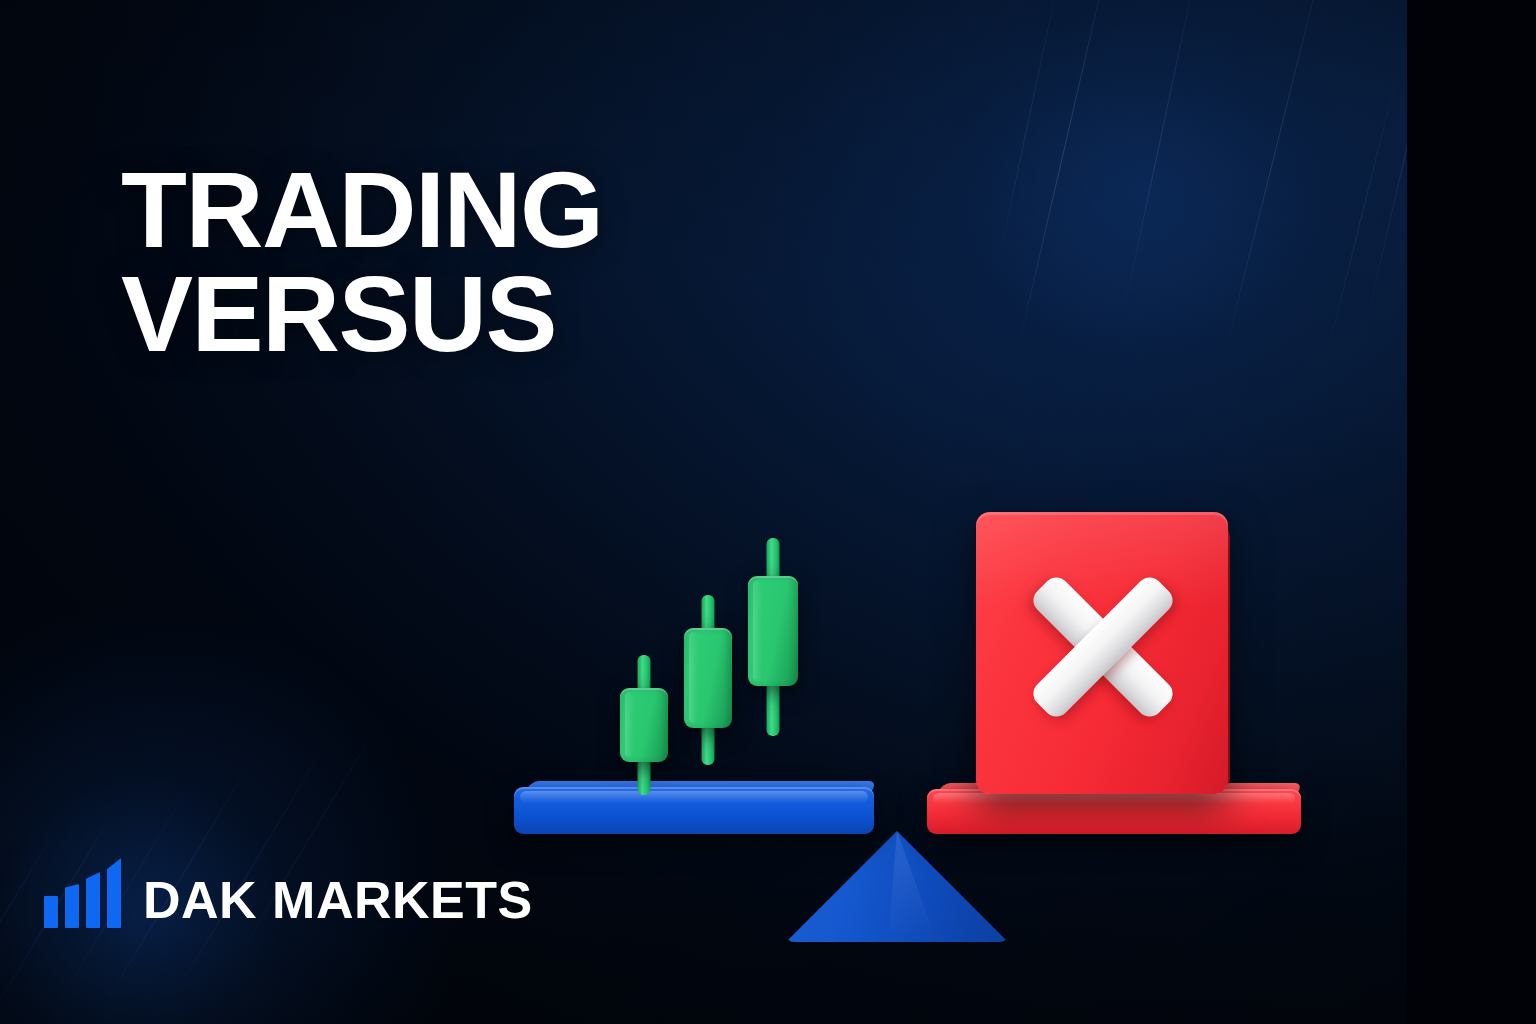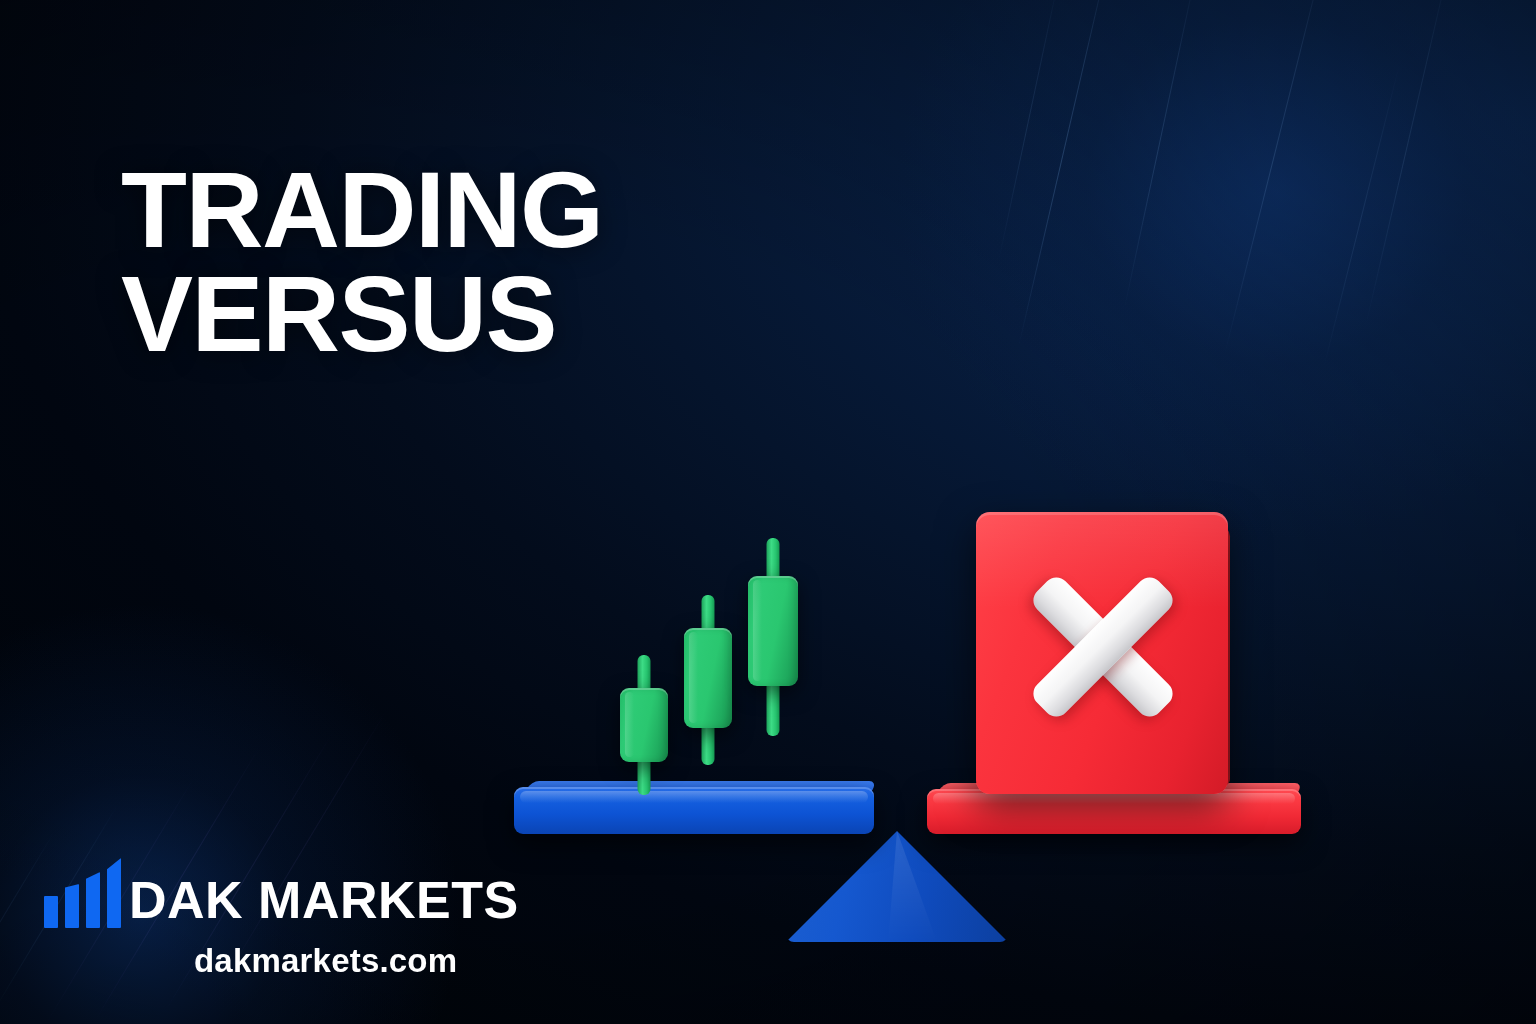--- a/index.html
+++ b/index.html
@@ -6,21 +6,21 @@
 
   html, body {
     width:1536px; height:1024px;
     overflow:hidden;
     background:#000208;
     font-family:"Liberation Sans", sans-serif;
   }
 
   #canvas {
     position:relative;
-    width:1536px; height:1024px;
+    width:1407px; height:1024px;
     overflow:hidden;
     background:#0f172a;
   }
 
   
   .bg-base {
     position:absolute; inset:0;
     background:
       radial-gradient(130% 115% at 100% 12%, #0d2f63 0%, #0a2650 17%, #071c3d 32%, #05142c 47%, #030c1c 62%, #010610 78%, #000308 100%);
   }
@@ -192,21 +192,21 @@
     margin-left:-86px; margin-top:-20px;
     background:linear-gradient(to bottom, #ffffff 0%, #f4f4f5 45%, #dcdcdf 78%, #c6c6ca 100%);
     border-radius:13px;
     box-shadow:0 5px 12px rgba(120,10,16,0.40);
   }
   .xmark span.a { transform:rotate(45deg); }
   .xmark span.b { transform:rotate(-45deg); }
 
   
   .logo-block { position:absolute; left:44px; top:866px; z-index:25; }
-  .logo-row { display:flex; align-items:flex-end; gap:8px; }
+  .logo-row { display:flex; align-items:flex-end; gap:22px; }
   .logo-bars { display:flex; align-items:flex-end; gap:7px; height:62px; }
   .logo-bars i {
     display:block; width:14px;
     background:#0f68f2;
     border-radius:1px;
   }
   .logo-bars i:nth-child(1){ height:32px; }
   .logo-bars i:nth-child(2){ height:44px; clip-path:polygon(0 8%,100% 0,100% 100%,0 100%); }
   .logo-bars i:nth-child(3){ height:56px; clip-path:polygon(0 12%,100% 0,100% 100%,0 100%); }
   .logo-bars i:nth-child(4){ height:70px; clip-path:polygon(0 16%,100% 0,100% 100%,0 100%); }
@@ -295,16 +295,15 @@
   <div class="logo-block">
     <div class="logo-row">
       <div class="logo-bars">
         <i></i>
         <i></i>
         <i></i>
         <i></i>
       </div>
       <div class="logo-name">DAK MARKETS</div>
     </div>
-    <div class="logo-url">dakmarkets.com</div>
   </div>
 
 </div>
 
 </body></html>

